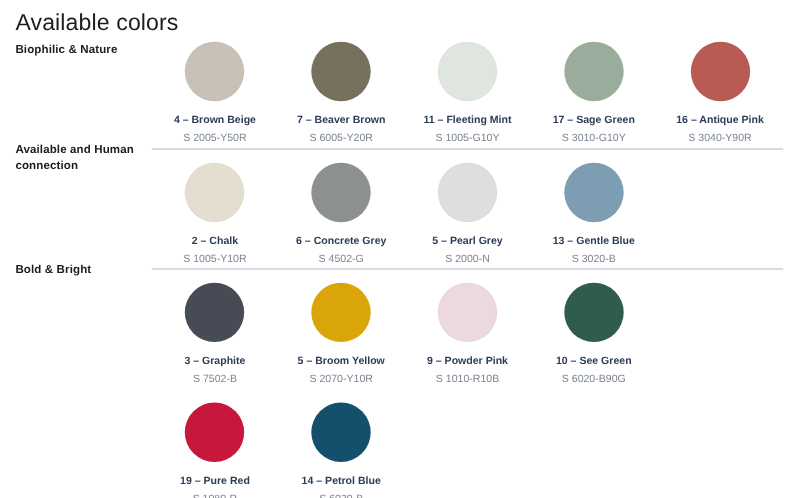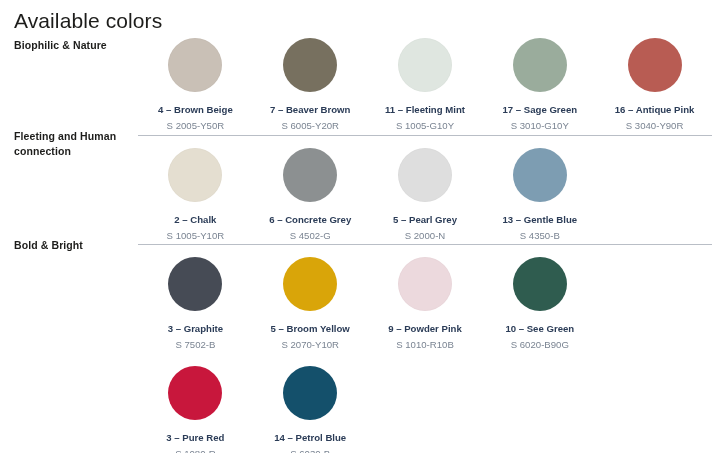--- a/index.html
+++ b/index.html
@@ -91,21 +91,21 @@
         <span class="dot" style="background:#b85c53;"></span>
         <span class="swatch-name">16 – Antique Pink</span>
         <span class="swatch-code">S 3040-Y90R</span>
       </div>
 
     </div>
   </div>
 
   <div class="group" style="top:135px;">
     <div class="divider"></div>
-    <div class="group-label" style="top:-6px;">Fleeting and Human connection</div>
+    <div class="group-label" style="top:-6px;">Available and Human connection</div>
     <div class="swatch-grid" style="top:13px;">
 
       <div class="swatch">
         <span class="dot light-edge" style="background:#e4ded0;"></span>
         <span class="swatch-name">2 – Chalk</span>
         <span class="swatch-code">S 1005-Y10R</span>
       </div>
 
       <div class="swatch">
         <span class="dot" style="background:#8c9091;"></span>
@@ -115,21 +115,21 @@
 
       <div class="swatch">
         <span class="dot light-edge" style="background:#dedede;"></span>
         <span class="swatch-name">5 – Pearl Grey</span>
         <span class="swatch-code">S 2000-N</span>
       </div>
 
       <div class="swatch">
         <span class="dot" style="background:#7d9db2;"></span>
         <span class="swatch-name">13 – Gentle Blue</span>
-        <span class="swatch-code">S 4350-B</span>
+        <span class="swatch-code">S 3020-B</span>
       </div>
 
 
     </div>
   </div>
 
   <div class="group" style="top:244px;">
     <div class="divider"></div>
     <div class="group-label" style="top:-6px;">Bold &amp; Bright</div>
     <div class="swatch-grid" style="top:13px;">
@@ -158,21 +158,21 @@
         <span class="swatch-name">10 – See Green</span>
         <span class="swatch-code">S 6020-B90G</span>
       </div>
 
     </div>
 
     <div class="swatch-grid" style="top:122px;">
 
       <div class="swatch">
         <span class="dot" style="background:#c8173c;"></span>
-        <span class="swatch-name">3 – Pure Red</span>
+        <span class="swatch-name">19 – Pure Red</span>
         <span class="swatch-code">S 1080-R</span>
       </div>
 
       <div class="swatch">
         <span class="dot" style="background:#14506b;"></span>
         <span class="swatch-name">14 – Petrol Blue</span>
         <span class="swatch-code">S 6030-B</span>
       </div>
 
     </div>

